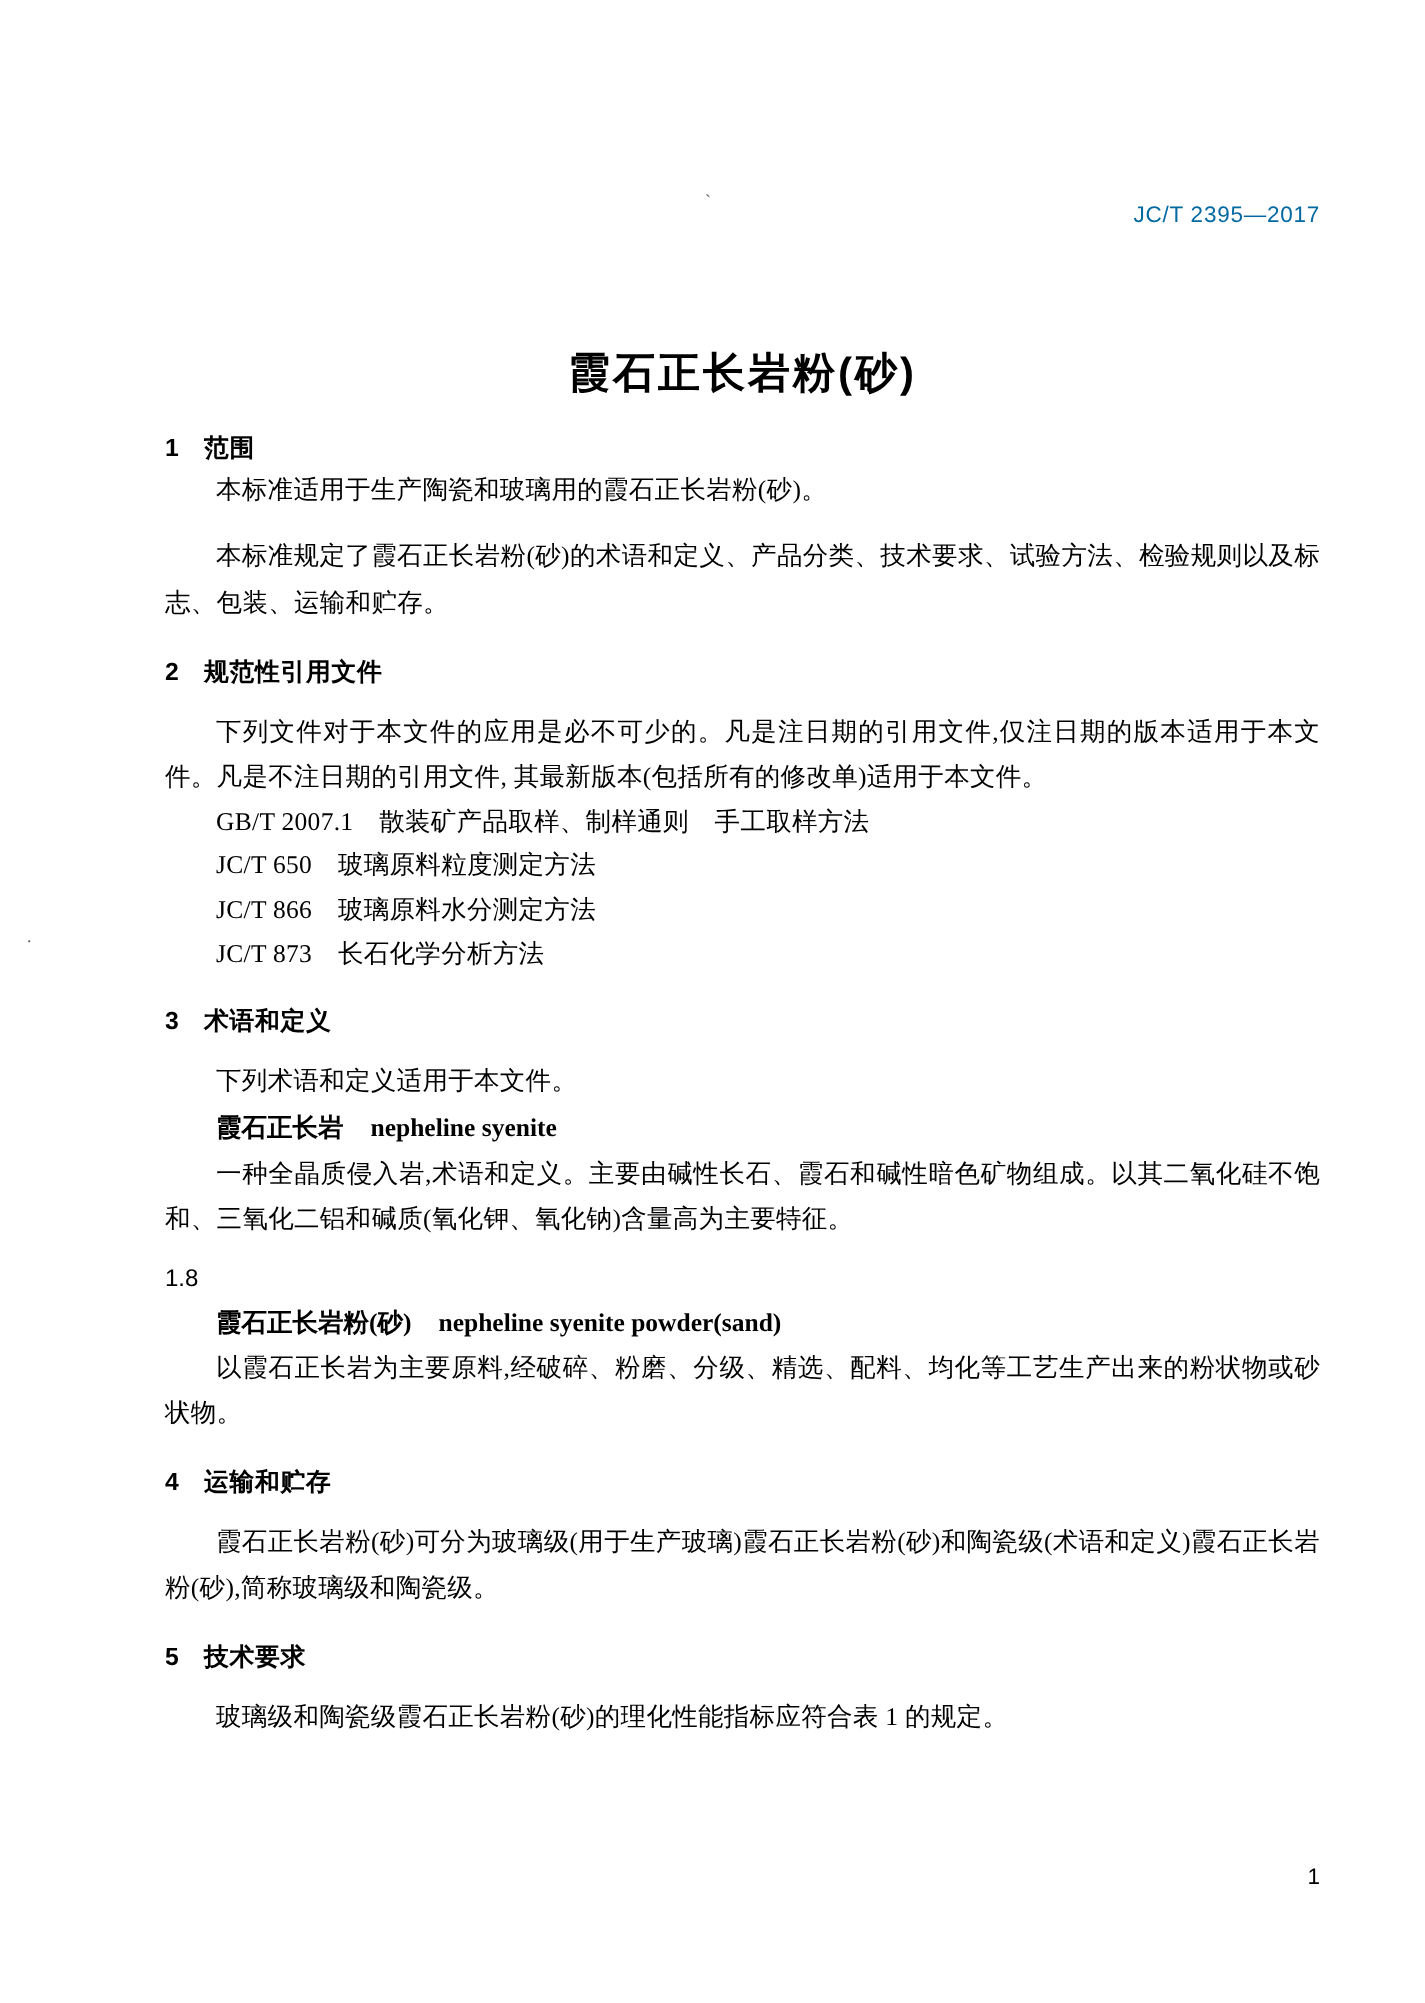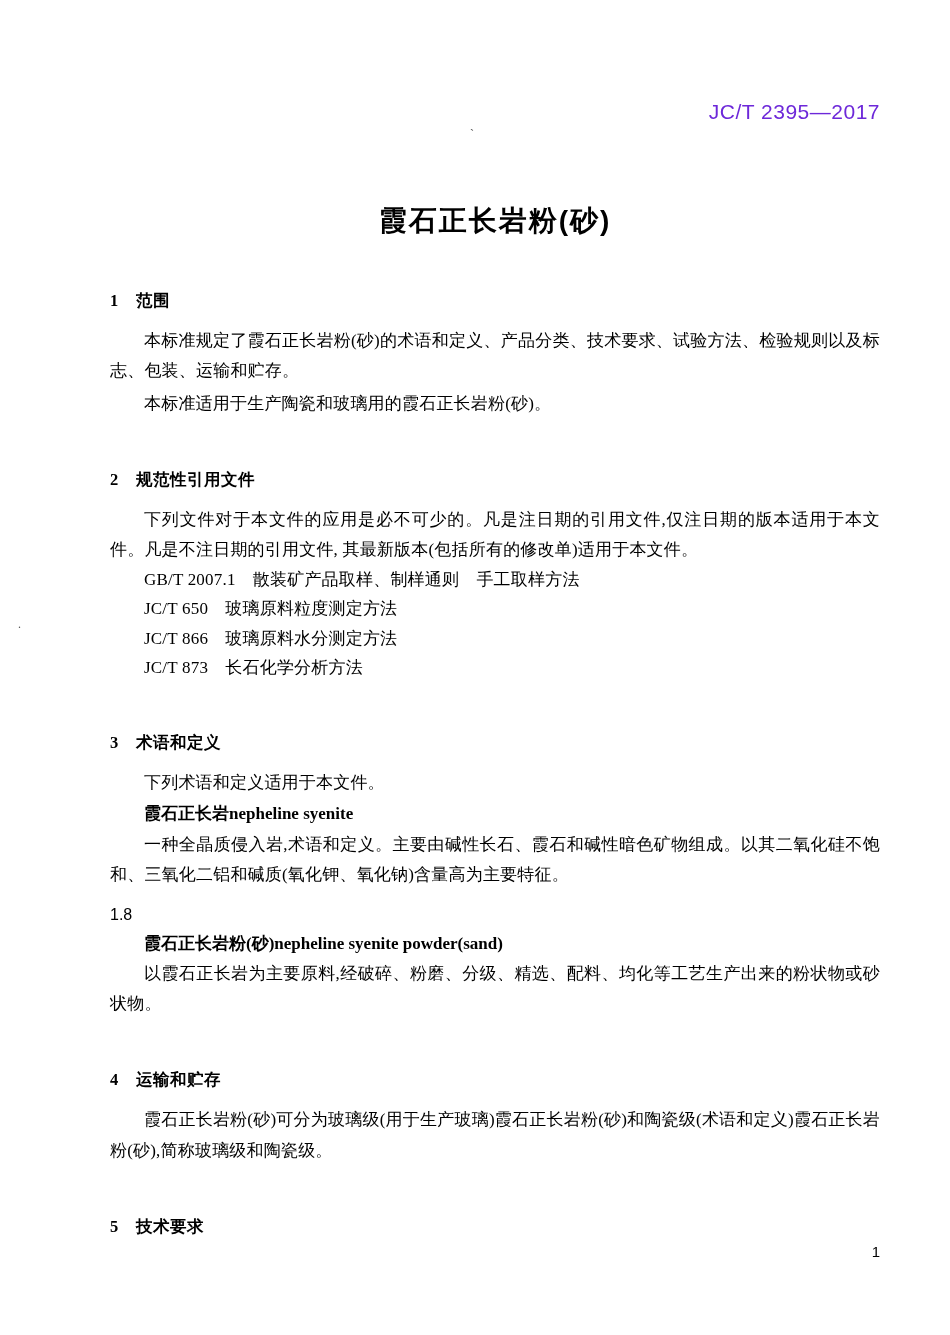--- a/index.html
+++ b/index.html
@@ -19,40 +19,41 @@
   }
   .content {
     position: absolute;
     left: 110px;
     top: 100px;
     width: 770px;
   }
   .header-line {
     text-align: right;
     font-family: "Liberation Sans", sans-serif;
-    font-size: 21px;
+    font-size: 15px;
     letter-spacing: 0.5px;
-    color: #6d28d9;
+    color: #0369a1;
     margin-bottom: 0;
+    margin-top: 35px;
   }
   .doc-title {
     text-align: center;
     font-family: "Liberation Sans", sans-serif;
     font-weight: bold;
     font-size: 28px;
     letter-spacing: 2px;
     margin-top: 78px;
     margin-bottom: 0;
   }
   .section-head {
-    font-family: Liberation Serif, serif;
+    font-family: Liberation Sans, sans-serif;
     font-weight: bold;
     font-size: 16.5px;
     letter-spacing: 0.5px;
-    margin-top: 50px;
+    margin-top: 20px;
     margin-bottom: 0;
   }
   .section-head .num {
     display: inline-block;
     min-width: 26px;
   }
   p.body {
     font-size: 17px;
     line-height: 1.78;
     margin: 14px 0 0 0;
@@ -81,20 +82,21 @@
   .term-line {
     font-size: 17px;
     line-height: 1.6;
     margin: 2px 0 0 0;
     padding-left: 34px;
     font-weight: bold;
   }
   .term-line .en {
     font-family: "Liberation Serif", serif;
     font-weight: bold;
+    margin-left: 18px;
   }
   .term-def {
     font-size: 17px;
     line-height: 1.78;
     margin: 2px 0 0 0;
     text-align: justify;
     text-indent: 34px;
     letter-spacing: 0.2px;
   }
   .page-number {
@@ -129,22 +131,22 @@
 
   <div class="content">
 
     <div class="header-line">JC/T 2395—2017</div>
 
     <h1 class="doc-title">霞石正长岩粉(砂)</h1>
 
     <div class="section-head">
       <span class="num">1</span><span>范围</span>
     </div>
+    <p class="body indent tight">本标准适用于生产陶瓷和玻璃用的霞石正长岩粉(砂)。</p>
     <p class="body indent">本标准规定了霞石正长岩粉(砂)的术语和定义、产品分类、技术要求、试验方法、检验规则以及标志、包装、运输和贮存。</p>
-    <p class="body indent tight">本标准适用于生产陶瓷和玻璃用的霞石正长岩粉(砂)。</p>
 
     <div class="section-head">
       <span class="num">2</span><span>规范性引用文件</span>
     </div>
     <p class="body indent">下列文件对于本文件的应用是必不可少的。凡是注日期的引用文件,仅注日期的版本适用于本文件。凡是不注日期的引用文件, 其最新版本(包括所有的修改单)适用于本文件。</p>
     <p class="ref-item">GB/T 2007.1　散装矿产品取样、制样通则　手工取样方法</p>
     <p class="ref-item">JC/T 650　玻璃原料粒度测定方法</p>
     <p class="ref-item">JC/T 866　玻璃原料水分测定方法</p>
     <p class="ref-item">JC/T 873　长石化学分析方法</p>
 
@@ -165,17 +167,18 @@
     <p class="term-def">以霞石正长岩为主要原料,经破碎、粉磨、分级、精选、配料、均化等工艺生产出来的粉状物或砂状物。</p>
 
     <div class="section-head">
       <span class="num">4</span><span>运输和贮存</span>
     </div>
     <p class="body indent">霞石正长岩粉(砂)可分为玻璃级(用于生产玻璃)霞石正长岩粉(砂)和陶瓷级(术语和定义)霞石正长岩粉(砂),简称玻璃级和陶瓷级。</p>
 
     <div class="section-head">
       <span class="num">5</span><span>技术要求</span>
     </div>
+    <p class="body indent">玻璃级和陶瓷级霞石正长岩粉(砂)的理化性能指标应符合表 1 的规定。</p>
 
   </div>
 
   <div class="page-number">1</div>
 </div>
 
 </body></html>

